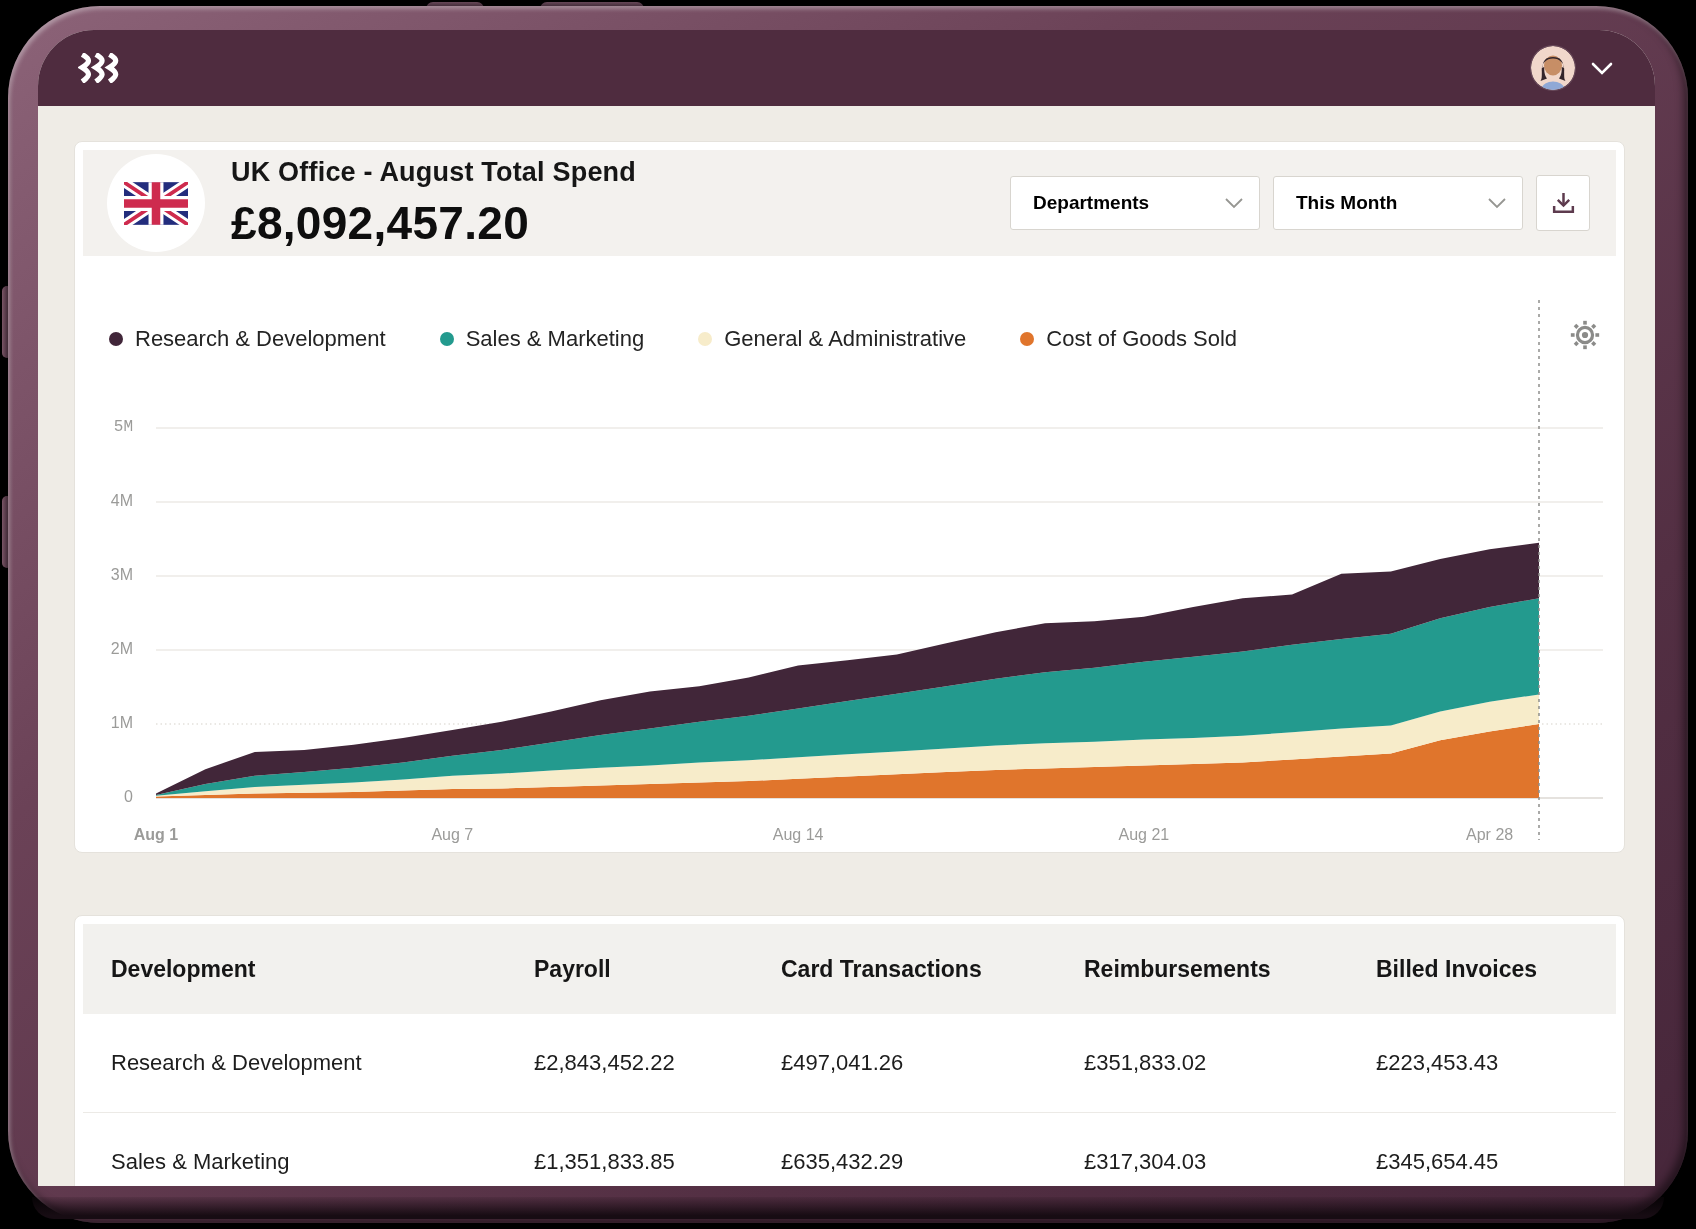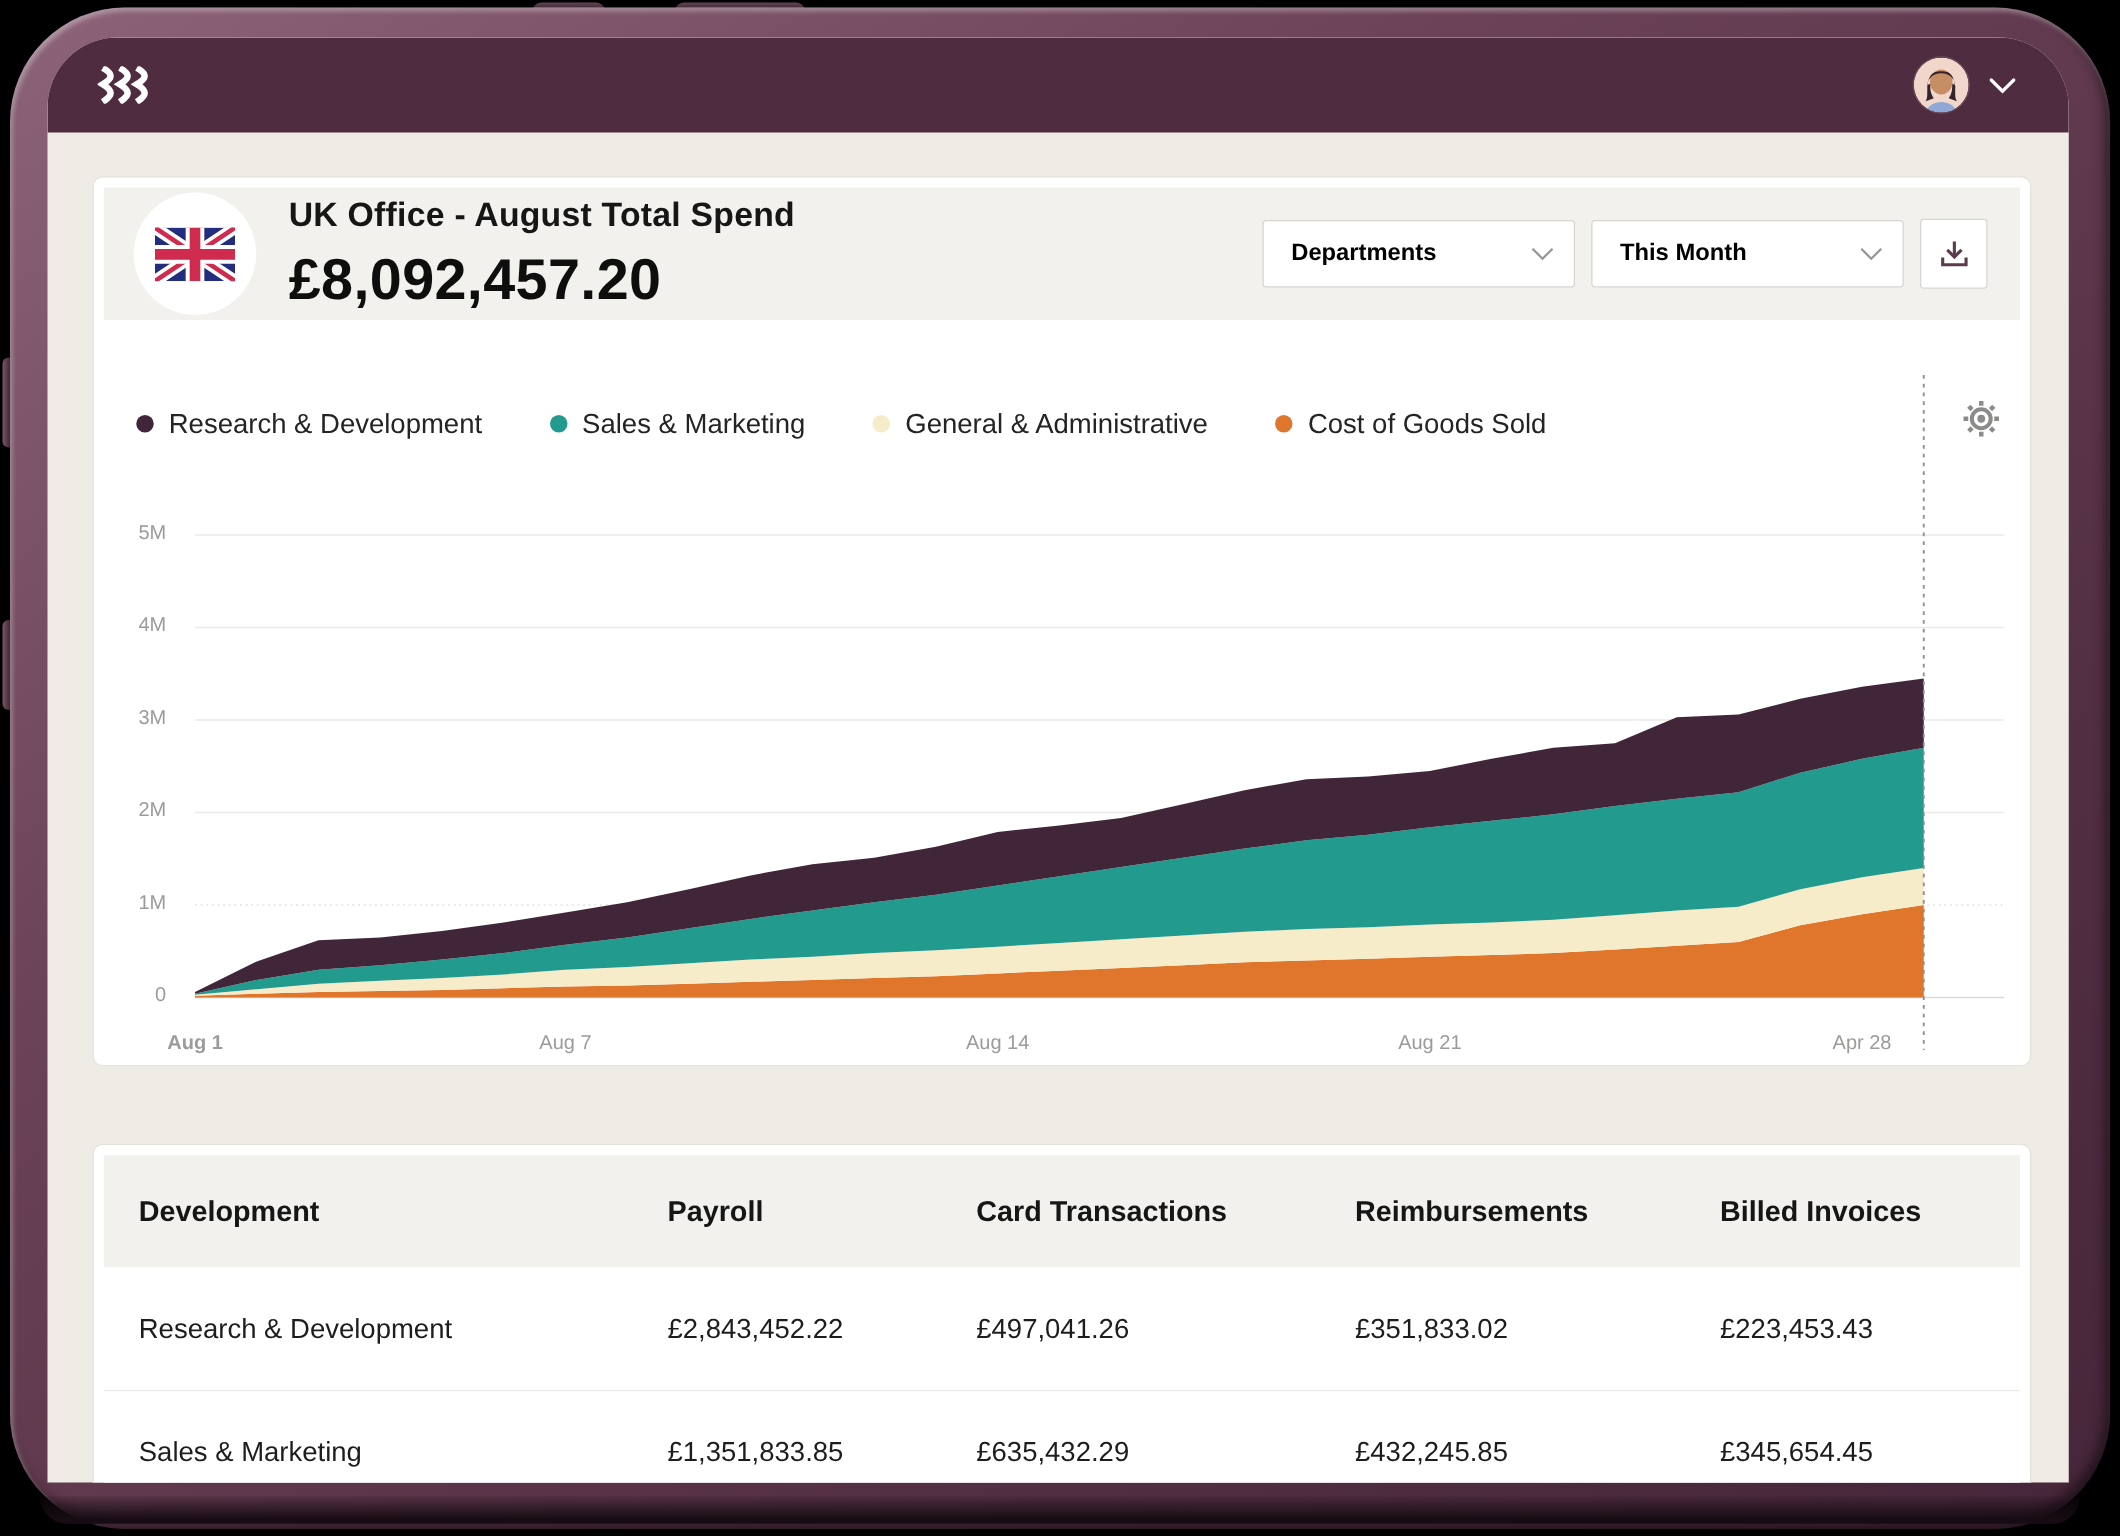--- a/index.html
+++ b/index.html
@@ -195,21 +195,21 @@
               <path d="M73,503.78 L122.39285714285714,499.34 L171.78571428571428,494.9 L221.17857142857142,492.68 L270.57142857142856,490.46 L319.9642857142857,487.5 L369.35714285714283,483.8 L418.75,481.58 L468.1428571428571,478.62 L517.5357142857143,475.65999999999997 L566.9285714285714,473.44 L616.3214285714286,470.48 L665.7142857142857,468.26 L715.1071428571429,465.3 L764.5,462.34000000000003 L813.8928571428571,459.38 L863.2857142857142,456.42 L912.6785714285713,453.46 L962.0714285714287,451.24 L1011.4642857142858,449.76 L1060.857142857143,447.54 L1110.25,446.06 L1159.642857142857,443.84000000000003 L1209.0357142857142,440.14 L1258.4285714285713,436.44 L1307.8214285714287,433.48 L1357.2142857142858,419.42 L1406.607142857143,409.8 L1456,402.4 L1456,306.2 L1406.607142857143,315.08 L1357.2142857142858,326.18 L1307.8214285714287,341.72 L1258.4285714285713,346.9 L1209.0357142857142,352.82000000000005 L1159.642857142857,359.48 L1110.25,364.65999999999997 L1060.857142857143,369.84000000000003 L1011.4642857142858,375.76 L962.0714285714287,380.2 L912.6785714285713,386.86 L863.2857142857142,394.26 L813.8928571428571,401.65999999999997 L764.5,409.06 L715.1071428571429,416.46000000000004 L665.7142857142857,423.86 L616.3214285714286,429.78 L566.9285714285714,436.44 L517.5357142857143,443.1 L468.1428571428571,450.5 L418.75,457.9 L369.35714285714283,463.82 L319.9642857142857,470.48 L270.57142857142856,475.65999999999997 L221.17857142857142,480.1 L171.78571428571428,483.8 L122.39285714285714,491.94 L73,503.04 Z" fill="#239a8e"></path>
               <path d="M73,503.04 L122.39285714285714,491.94 L171.78571428571428,483.8 L221.17857142857142,480.1 L270.57142857142856,475.65999999999997 L319.9642857142857,470.48 L369.35714285714283,463.82 L418.75,457.9 L468.1428571428571,450.5 L517.5357142857143,443.1 L566.9285714285714,436.44 L616.3214285714286,429.78 L665.7142857142857,423.86 L715.1071428571429,416.46000000000004 L764.5,409.06 L813.8928571428571,401.65999999999997 L863.2857142857142,394.26 L912.6785714285713,386.86 L962.0714285714287,380.2 L1011.4642857142858,375.76 L1060.857142857143,369.84000000000003 L1110.25,364.65999999999997 L1159.642857142857,359.48 L1209.0357142857142,352.82000000000005 L1258.4285714285713,346.9 L1307.8214285714287,341.72 L1357.2142857142858,326.18 L1406.607142857143,315.08 L1456,306.2 L1456,250.7 L1406.607142857143,257.36 L1357.2142857142858,266.98 L1307.8214285714287,279.56000000000006 L1258.4285714285713,281.78 L1209.0357142857142,302.5 L1159.642857142857,306.2 L1110.25,315.08 L1060.857142857143,324.7 L1011.4642857142858,329.14 L962.0714285714287,331.36 L912.6785714285713,340.24 L863.2857142857142,351.34000000000003 L813.8928571428571,362.44 L764.5,368.36 L715.1071428571429,373.53999999999996 L665.7142857142857,385.38 L616.3214285714286,394.26 L566.9285714285714,399.44 L517.5357142857143,408.32 L468.1428571428571,419.42 L418.75,429.78 L369.35714285714283,437.92 L319.9642857142857,446.06 L270.57142857142856,452.72 L221.17857142857142,457.9 L171.78571428571428,460.12 L122.39285714285714,477.14 L73,501.56 Z" fill="#412639"></path>
               <line x1="1456" x2="1456" y1="8" y2="548" stroke="#8e8e8c" stroke-width="1.5" stroke-dasharray="3 4"></line>
             </svg>
           <div id="yticks">
               <span class="ytick" style="top: 496px;">0</span>
               <span class="ytick" style="top: 422px;">1M</span>
               <span class="ytick" style="top: 348px;">2M</span>
               <span class="ytick" style="top: 274px;">3M</span>
               <span class="ytick" style="top: 200px;">4M</span>
-              <span class="ytick" style="top: 126px;">5M</span>
+              <span class="ytick" style="top: 126px; font-family: Liberation Mono, monospace;">5M</span>
             </div>
           <div id="xticks">
               <span class="xtick" style="left: 73px; font-weight: bold;">Aug 1</span>
               <span class="xtick" style="left: 369.357px;">Aug 7</span>
               <span class="xtick" style="left: 715.107px;">Aug 14</span>
               <span class="xtick" style="left: 1060.86px;">Aug 21</span>
               <span class="xtick" style="left: 1406.61px;">Apr 28</span>
             </div>
         </div>
       </div>
@@ -227,21 +227,21 @@
               <div class="td">Research &amp; Development</div>
               <div class="td">£2,843,452.22</div>
               <div class="td">£497,041.26</div>
               <div class="td">£351,833.02</div>
               <div class="td">£223,453.43</div>
             </div>
             <div class="trow">
               <div class="td">Sales &amp; Marketing</div>
               <div class="td">£1,351,833.85</div>
               <div class="td">£635,432.29</div>
-              <div class="td">£432,245.85</div>
+              <div class="td">£317,304.03</div>
               <div class="td">£345,654.45</div>
             </div>
           </div>
       </div>
 
     </div>
   </div>
 </div>
 
 </body></html>

